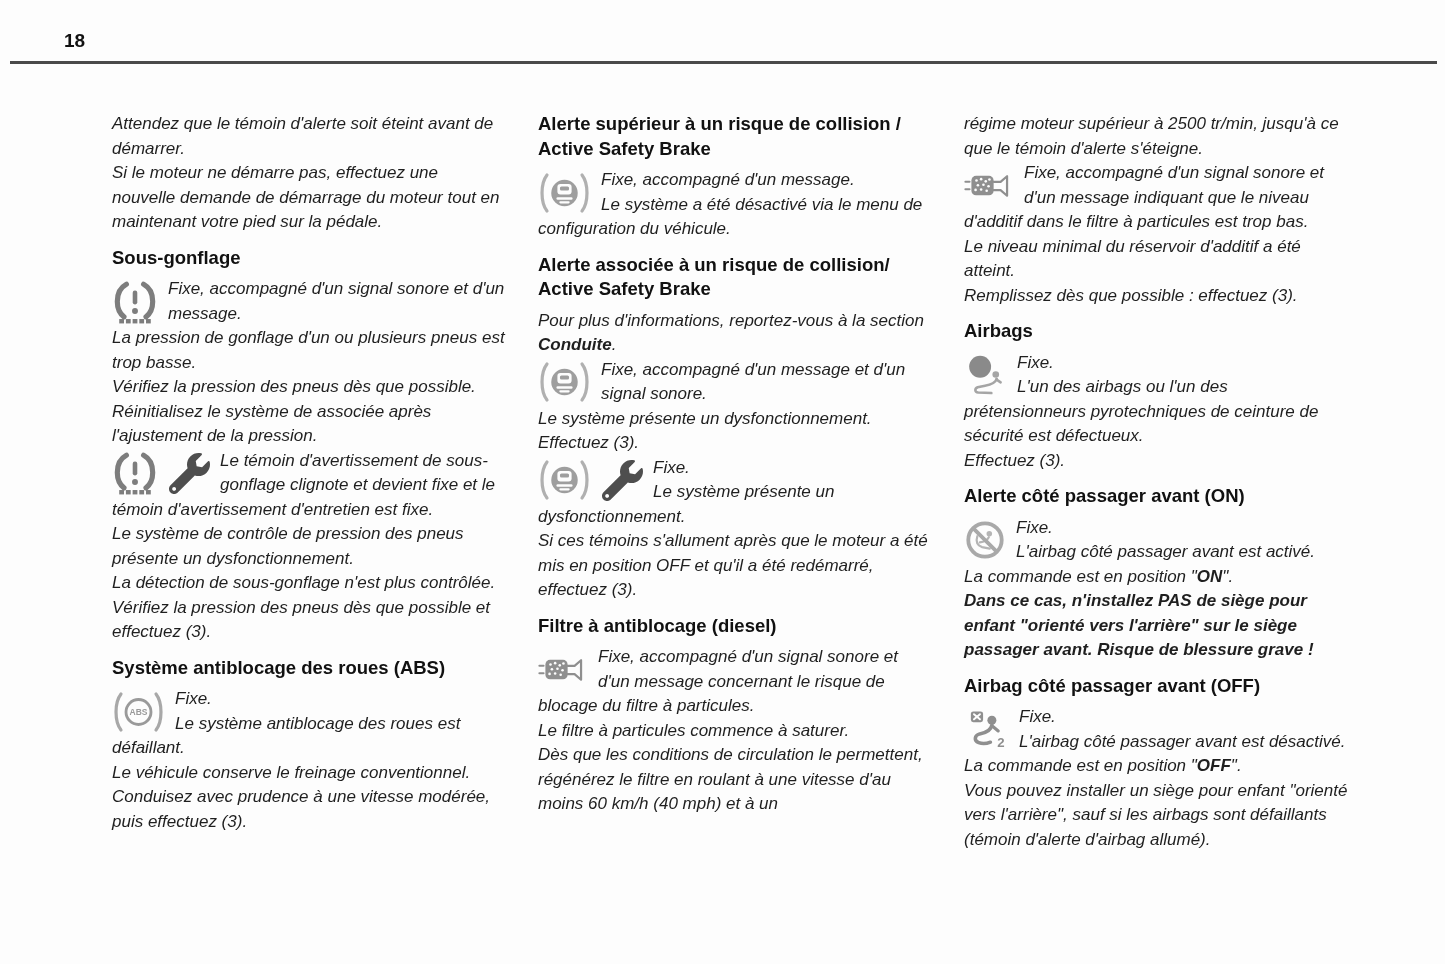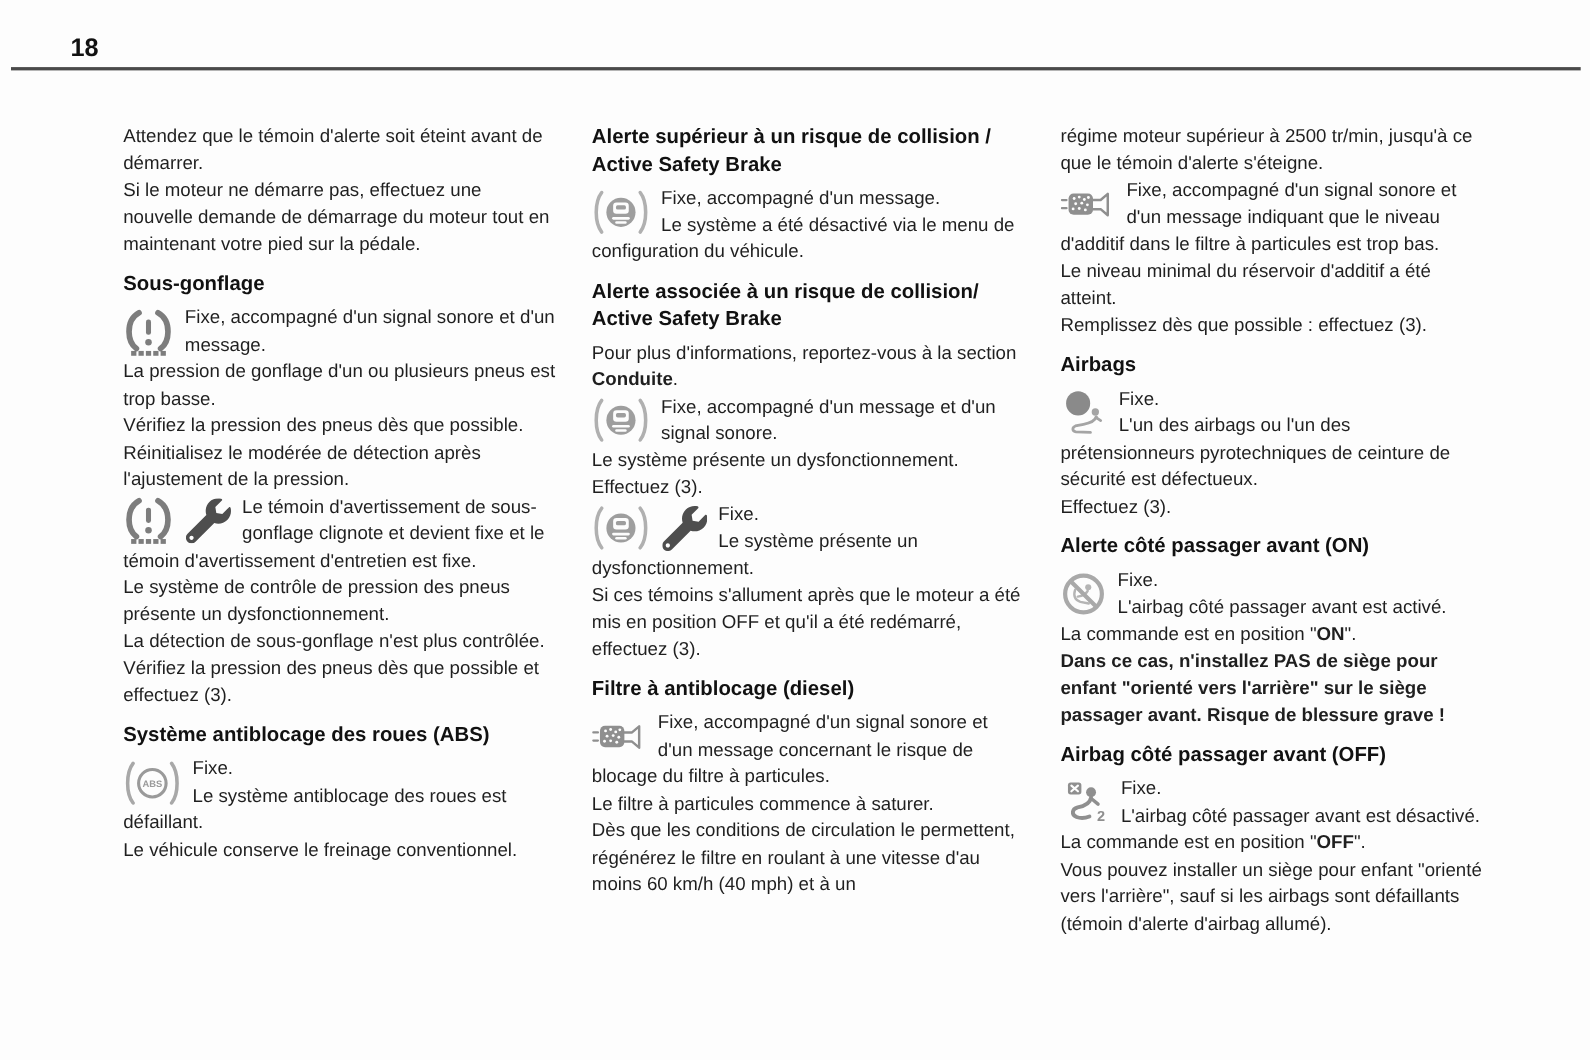--- a/index.html
+++ b/index.html
@@ -12,21 +12,21 @@
   body {
     width: 1445px;
     height: 964px;
     position: relative;
     overflow: hidden;
   }
   .page-number {
     position: absolute;
     left: 64px;
     top: 30px;
-    font-size: 23px;
+    font-size: 19px;
     font-weight: bold;
     color: #111;
   }
   .rule {
     position: absolute;
     left: 10px;
     right: 8px;
     top: 61px;
     height: 3px;
     background: #4a4a4a;
@@ -37,20 +37,21 @@
     left: 112px;
     display: flex;
     gap: 33px;
   }
   .col { width: 393px; }
   .col:last-child { width: 386px; }
   .col p {
     margin: 0;
     font-size: 17px;
     line-height: 24.5px;
+    font-style: italic;
   }
   .col h2 {
     margin: 11px 0 7px 0;
     font-size: 18.5px;
     line-height: 24.5px;
     color: #111;
   }
   .col > h2:first-child { margin-top: 0; }
   .bold, .b { font-weight: bold; }
   .entry { display: flow-root; }
@@ -186,21 +187,21 @@
       <div class="entry">
         <span class="icons">
           <svg class="icon tpms-warning-icon">
             <use href="#tpms-warning-icon"></use>
           </svg>
         </span>
         <p class=""><span>Fixe, accompagné d'un signal sonore et d'un message.</span></p>
       </div>
       <p class=""><span>La pression de gonflage d'un ou plusieurs pneus est trop basse.</span></p>
       <p class=""><span>Vérifiez la pression des pneus dès que possible.</span></p>
-      <p class=""><span>Réinitialisez le modérée de détection après l'ajustement de la pression.</span></p>
+      <p class=""><span>Réinitialisez le système de associée après l'ajustement de la pression.</span></p>
       <div class="entry">
         <span class="icons">
           <svg class="icon tpms-warning-icon">
             <use href="#tpms-warning-icon"></use>
           </svg>
           <svg class="icon service-wrench-icon">
             <use href="#service-wrench-icon"></use>
           </svg>
         </span>
         <p class=""><span>Le témoin d'avertissement de sous-gonflage clignote et devient fixe et le témoin d'avertissement d'entretien est fixe.</span></p>
@@ -212,20 +213,21 @@
       <div class="entry">
         <span class="icons">
           <svg class="icon abs-warning-icon">
             <use href="#abs-warning-icon"></use>
           </svg>
         </span>
         <p class=""><span>Fixe.</span></p>
         <p class=""><span>Le système antiblocage des roues est défaillant.</span></p>
       </div>
       <p class=""><span>Le véhicule conserve le freinage conventionnel.</span></p>
+      <p class=""><span>Conduisez avec prudence à une vitesse modérée, puis effectuez (3).</span></p>
     </div>
   <div class="col">
       <h2><span>Alerte supérieur à un risque de collision /</span><br><span>Active Safety Brake</span></h2>
       <div class="entry">
         <span class="icons">
           <svg class="icon active-safety-brake-icon">
             <use href="#active-safety-brake-icon"></use>
           </svg>
         </span>
         <p class=""><span>Fixe, accompagné d'un message.</span></p>

